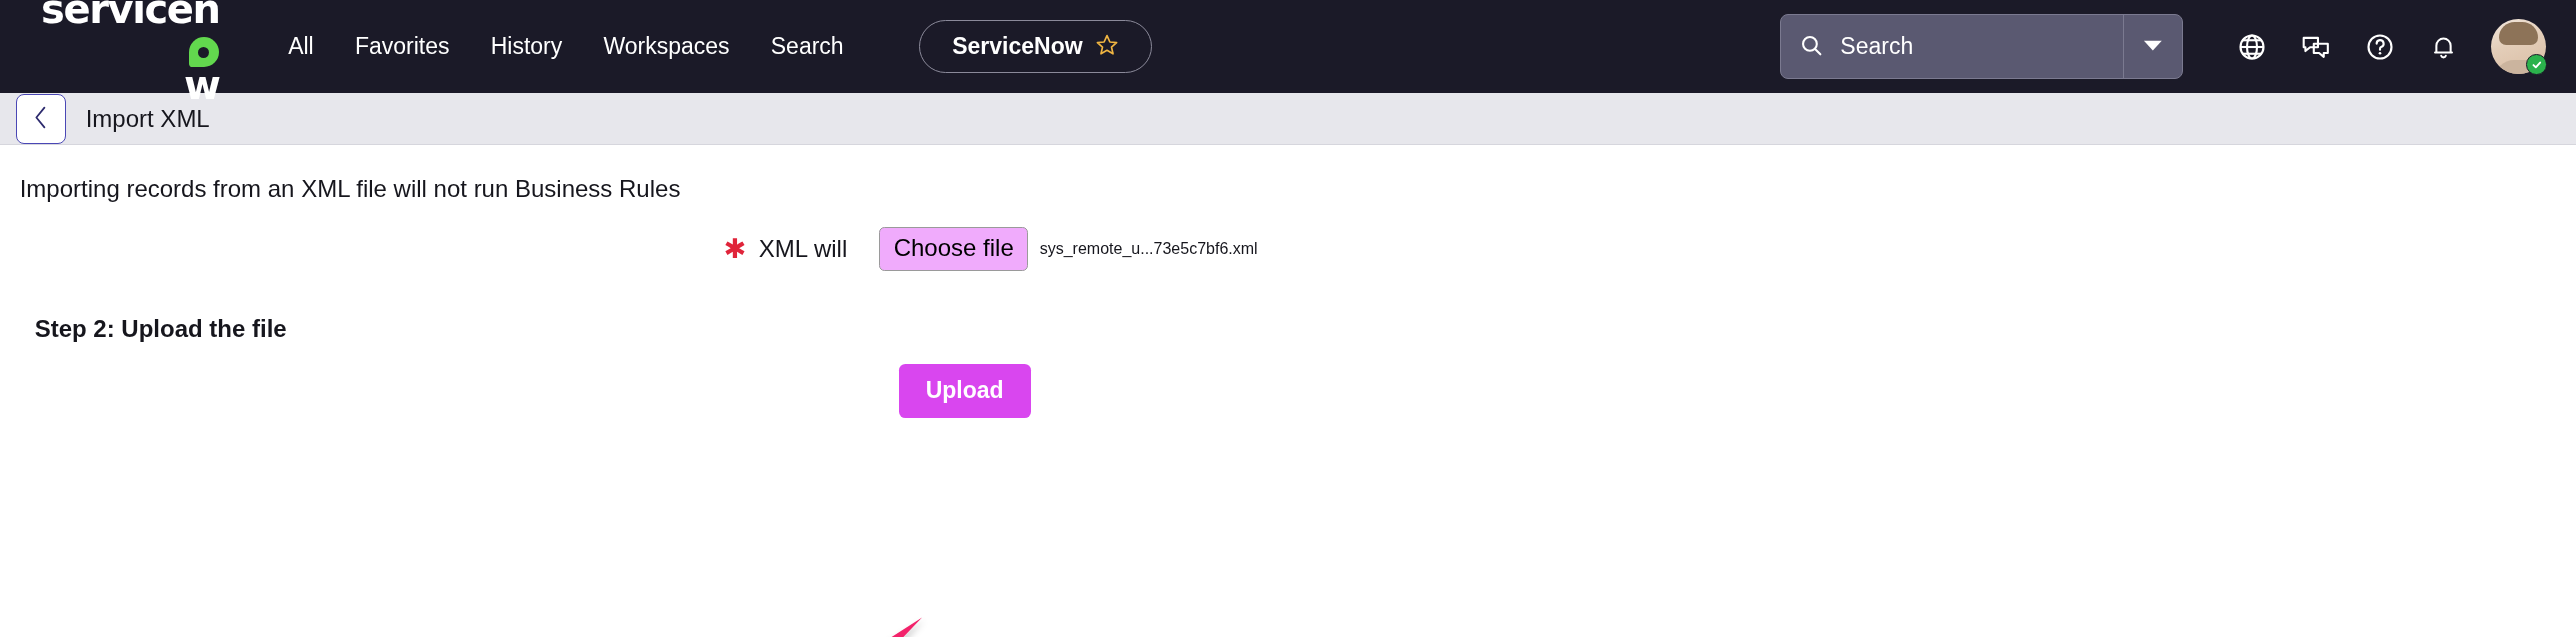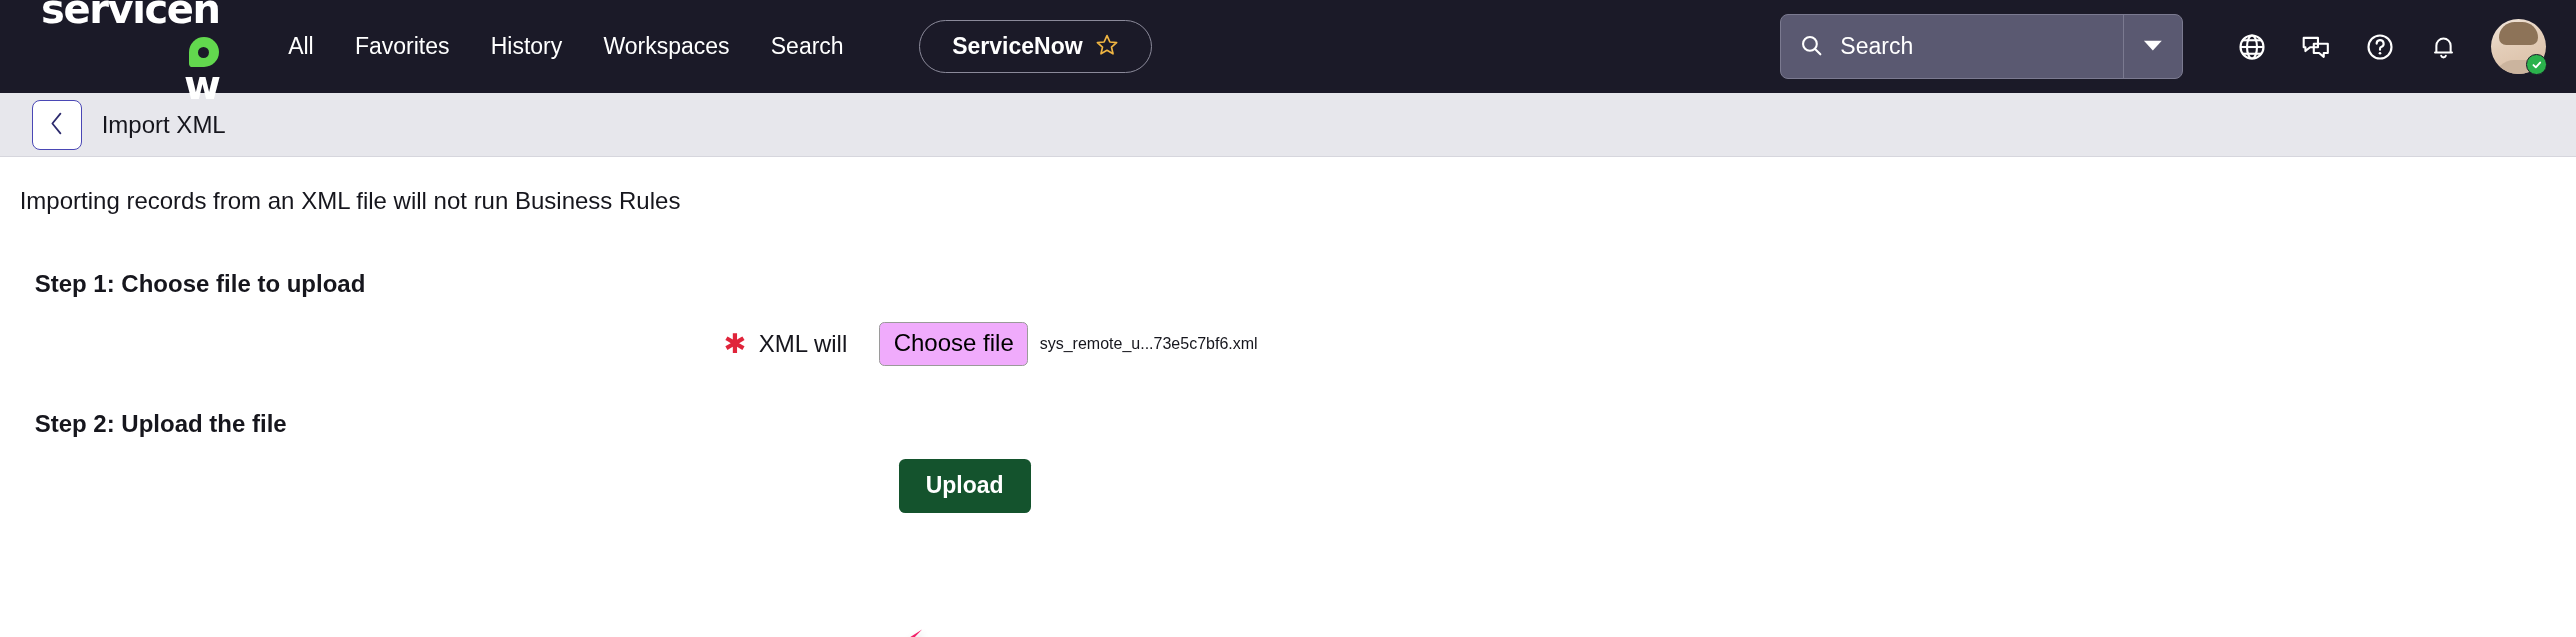--- a/index.html
+++ b/index.html
@@ -157,25 +157,25 @@
     right: -0.9px; bottom: -0.9px;
     width: 20.6px; height: 20.6px;
     border-radius: 50%;
     background: #2bb24c;
     border: 1.8px solid #1b1a28;
     display: flex; align-items: center; justify-content: center;
   }
 
   
   #breadcrumb-bar {
-    height: 64px;
+    height: 52px;
     background: #e7e7ec;
     display: flex;
     align-items: center;
-    padding-left: 32px;
+    padding-left: 16px;
     gap: 19.7px;
     border-bottom: 0.9px solid #d6d6dd;
   }
   #back-button {
     width: 50px; height: 50px;
     background: #ffffff;
     border: 1.6px solid #4a47b5;
     border-radius: 8px;
     display: flex; align-items: center; justify-content: center;
     cursor: pointer;
@@ -244,21 +244,21 @@
     margin-left: 11.6px;
     white-space: nowrap;
   }
 
   #upload-row {
     display: flex;
     margin-top: 21.5px;
     padding-left: 879px;
   }
   #upload-button {
-    background: #14532d;
+    background: #d946ef;
     color: #ffffff;
     font-size: 23px;
     font-weight: 700;
     border: none;
     border-radius: 6.3px;
     padding: 13.4px 27px 15px;
     cursor: pointer;
     font-family: "Liberation Sans", sans-serif;
     line-height: 1.1;
   }
@@ -379,21 +379,20 @@
         </svg>
     </span>
   </div>
   <div id="breadcrumb-title">Import XML</div>
 </div>
 
 <div id="main">
 
   <div id="notice-text">Importing records from an XML file will not run Business Rules</div>
 
-  <div id="step1-heading" class="step-heading">Step 1: Choose file to upload</div>
 
   <div id="file-row">
     <span id="required-asterisk">✱</span>
     <span id="xml-file-label">XML will</span>
     <button id="choose-file-button">Choose file</button>
     <span id="chosen-file-name">sys_remote_u...73e5c7bf6.xml</span>
   </div>
 
   <div id="step2-heading" class="step-heading">Step 2: Upload the file</div>
 

